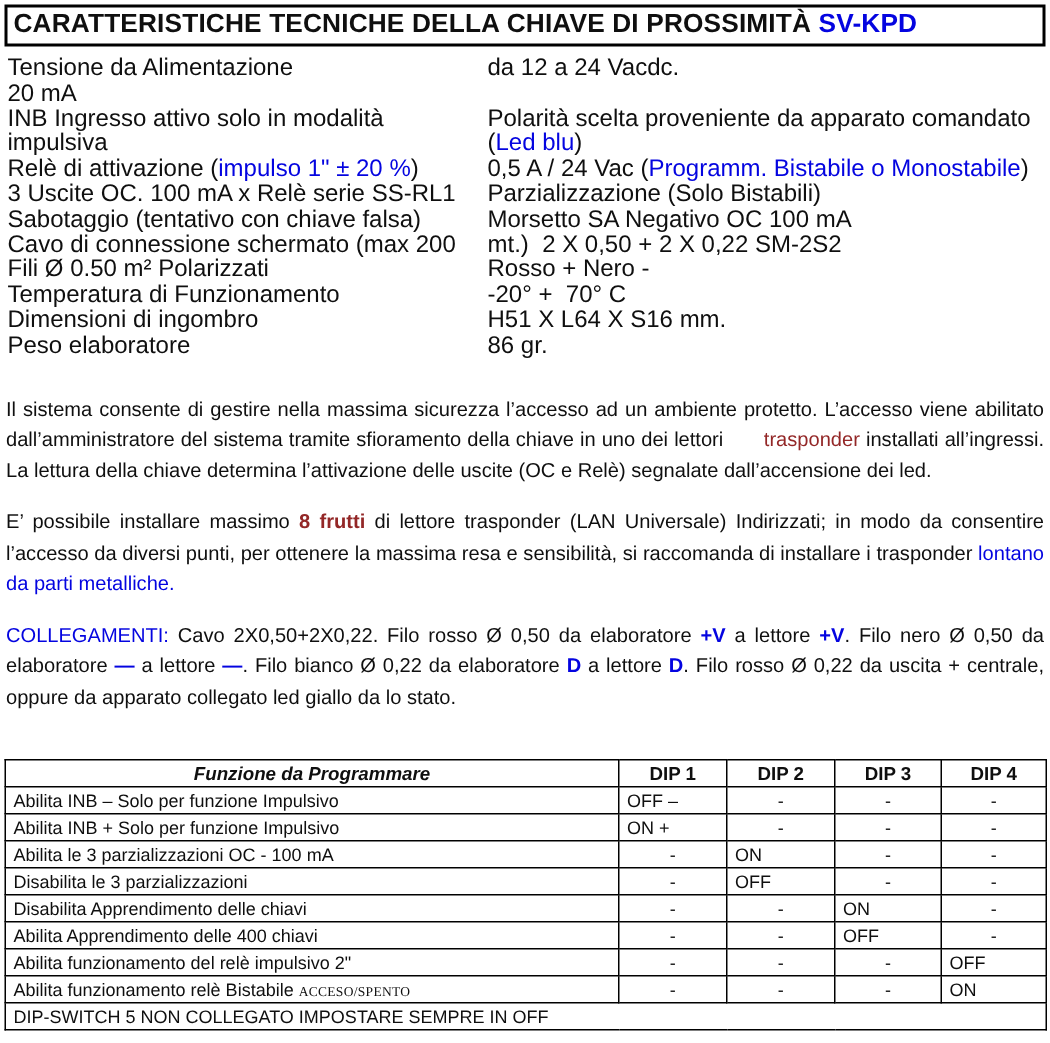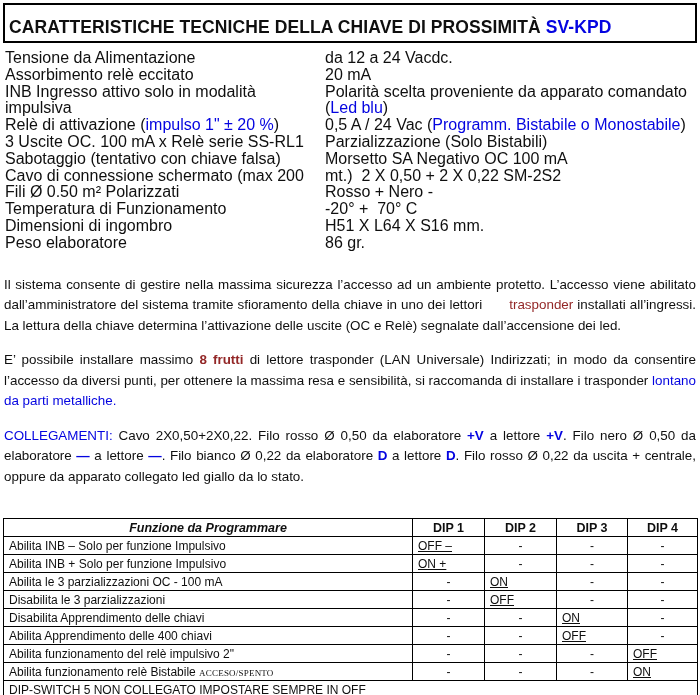--- a/index.html
+++ b/index.html
@@ -7,21 +7,21 @@
   html,body{ margin:0; padding:0; background:#fff; }
   body{
     width:700px; height:695px; overflow:hidden;
     font-family:"Liberation Sans","DejaVu Sans",sans-serif;
     color:#0f0f0f; -webkit-font-smoothing:antialiased;
   }
   .page{ padding:3px 3px 0 3px; }
 
   
   .title-box{
-    border:2px solid #000; padding:12px 4px 3px 4px; margin-bottom:7px;
+    border:2px solid #000; padding:0 4px 3px 4px; margin-bottom:7px;
   }
   .title-box h1{
     margin:0; font-size:17.5px; font-weight:bold; letter-spacing:0.1px;
     white-space:nowrap;
   }
   .title-box .s-blue{ font-weight:bold; }
 
   
   .specs{ padding-left:2px; }
   .spec-row{ display:flex; line-height:16.8px; font-size:16px; }
@@ -48,39 +48,38 @@
     width:694px; border-collapse:collapse; margin-top:31px;
     font-size:12px; table-layout:fixed;
   }
   table.dip-table th, table.dip-table td{
     border:1.5px solid #000; padding:1px 5px; height:18px;
     overflow:hidden; white-space:nowrap;
   }
   table.dip-table th{ font-size:12.5px; text-align:center; }
   table.dip-table th.fn{ text-align:center;font-style:italic; }
   td.dash{ text-align:center; }
-  td.val{ text-align:left;text-decoration:underline; }
+  td.val{ text-align:left; }
   td.foot{ font-size:12px; height:19px; }
 </style>
 </head>
 <body>
 
 <div class="page">
 
   <div class="title-box">
     <h1><span>CARATTERISTICHE TECNICHE DELLA CHIAVE DI PROSSIMITÀ </span><span class="s-blue">SV-KPD</span></h1>
   </div>
 
   <div class="specs">
       <div class="spec-row">
         <div class="spec-label"><span>Tensione da Alimentazione</span></div>
         <div class="spec-value"><span>da 12 a 24 Vacdc.</span></div>
       </div>
       <div class="spec-row">
-        <div class="spec-label"><span>Assorbimento relè eccitato</span></div>
         <div class="spec-value"><span>20 mA</span></div>
       </div>
       <div class="spec-row">
         <div class="spec-label"><span>INB Ingresso attivo solo in modalità impulsiva</span></div>
         <div class="spec-value"><span>Polarità scelta proveniente da apparato comandato (</span><span class="s-blue">Led blu</span><span>)</span></div>
       </div>
       <div class="spec-row">
         <div class="spec-label"><span>Relè di attivazione (</span><span class="s-blue">impulso 1" ± 20 %</span><span>)</span></div>
         <div class="spec-value"><span>0,5 A / 24 Vac (</span><span class="s-blue">Programm. Bistabile o Monostabile</span><span>)</span></div>
       </div>

